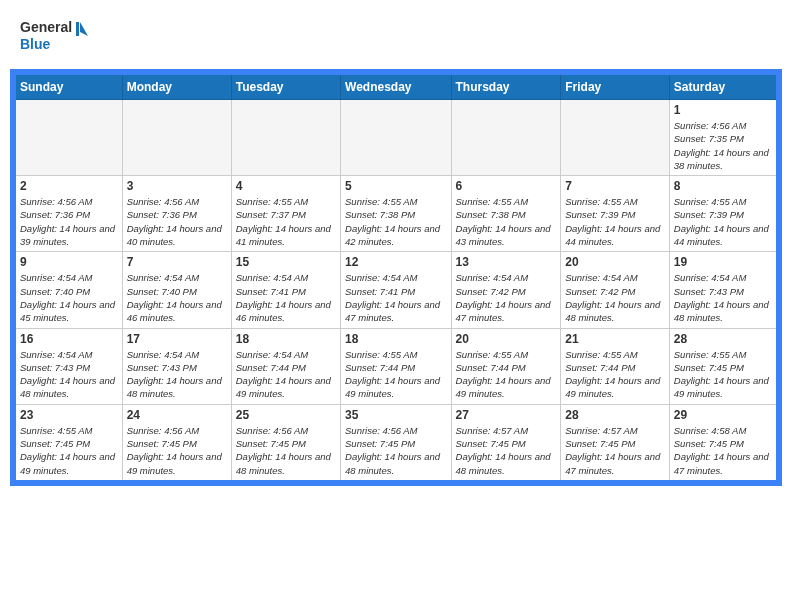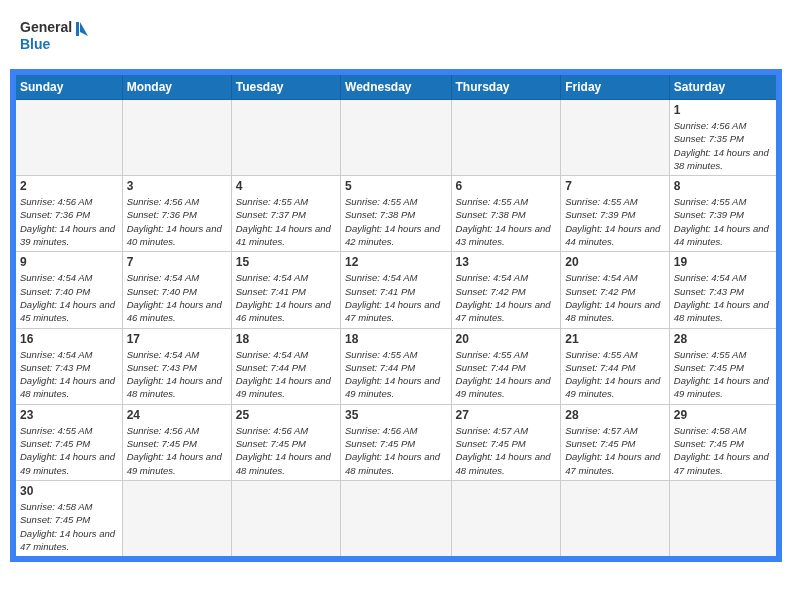--- a/index.html
+++ b/index.html
@@ -288,28 +288,14 @@
 Sunset: 7:45 PM
 Daylight: 14 hours and 47 minutes.</div>
         </td>
         <td>
           <span class="day-number">29</span>
           <div class="day-info" style="white-space: pre-line;">Sunrise: 4:58 AM
 Sunset: 7:45 PM
 Daylight: 14 hours and 47 minutes.</div>
         </td>
       </tr>
-      <tr>
-        <td>
-          <span class="day-number">30</span>
-          <div class="day-info" style="white-space: pre-line;">Sunrise: 4:58 AM
-Sunset: 7:45 PM
-Daylight: 14 hours and 47 minutes.</div>
-        </td>
-        <td class="empty"></td>
-        <td class="empty"></td>
-        <td class="empty"></td>
-        <td class="empty"></td>
-        <td class="empty"></td>
-        <td class="empty"></td>
-      </tr>
     </tbody>
 </table>
 
 </body></html>

